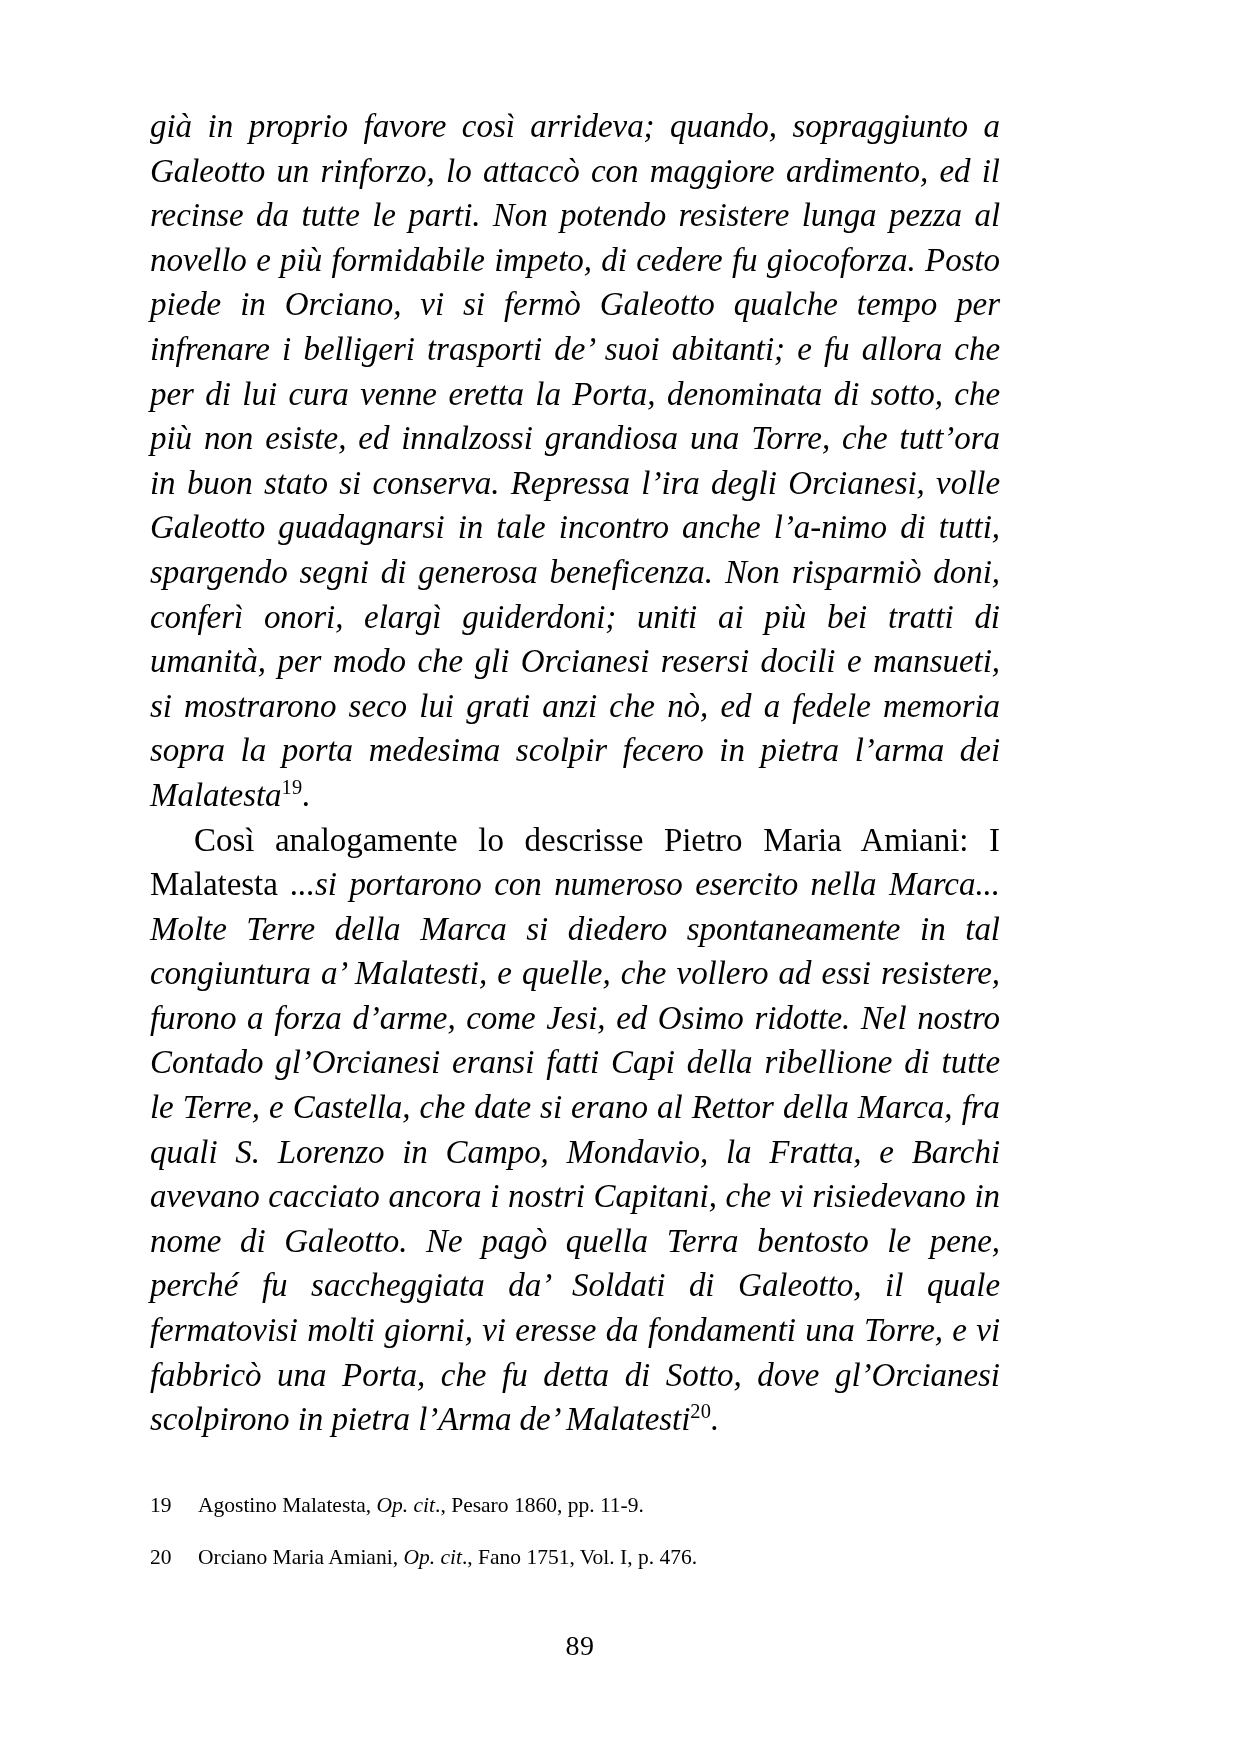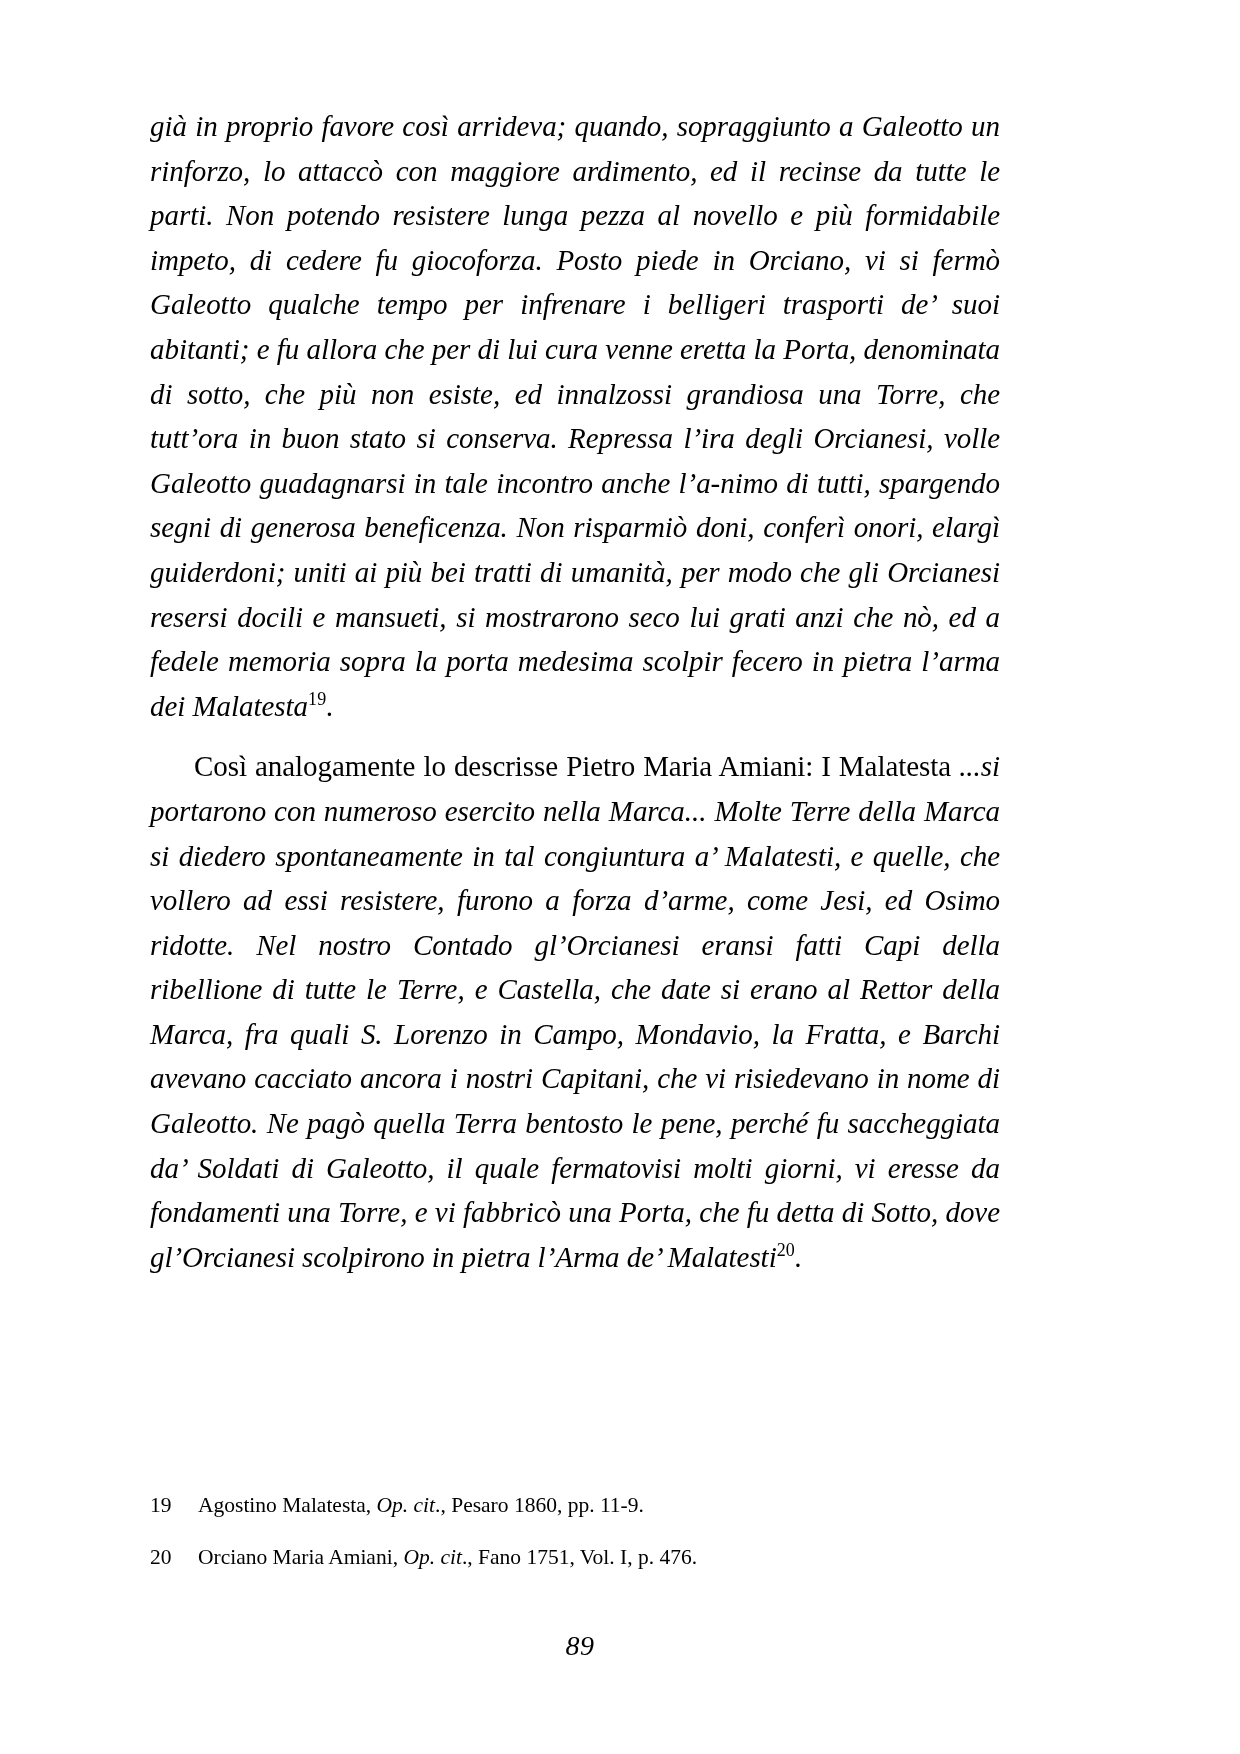--- a/index.html
+++ b/index.html
@@ -27,35 +27,34 @@
   .text-block {
     position: absolute;
     left: 150px;
     top: 104px;
     width: 850px;
   }
 
   
   p.para {
     margin: 0;
-    font-size: 29px;
+    font-size: 33px;
     line-height: 44.6px;
     text-align: justify;
     text-justify: inter-word;
     hyphens: none;
     letter-spacing: -0.05px;
   }
 
   p.para.italic {
     font-style: italic;
   }
 
   p.indent {
     text-indent: 44px;
-    margin-top: 16px;
   }
 
   span.roman {
     font-style: normal;
   }
   span.ital {
     font-style: italic;
   }
 
   sup.fn {
@@ -93,21 +92,20 @@
   }
 
   
   .folio {
     position: absolute;
     left: 0;
     top: 1630px;
     width: 1160px;
     text-align: center;
     font-size: 28px;
-    font-style: italic;
     letter-spacing: 0.5px;
   }
 </style>
 </head>
 <body>
 
 <div class="page">
 
   <div class="text-block">
 

